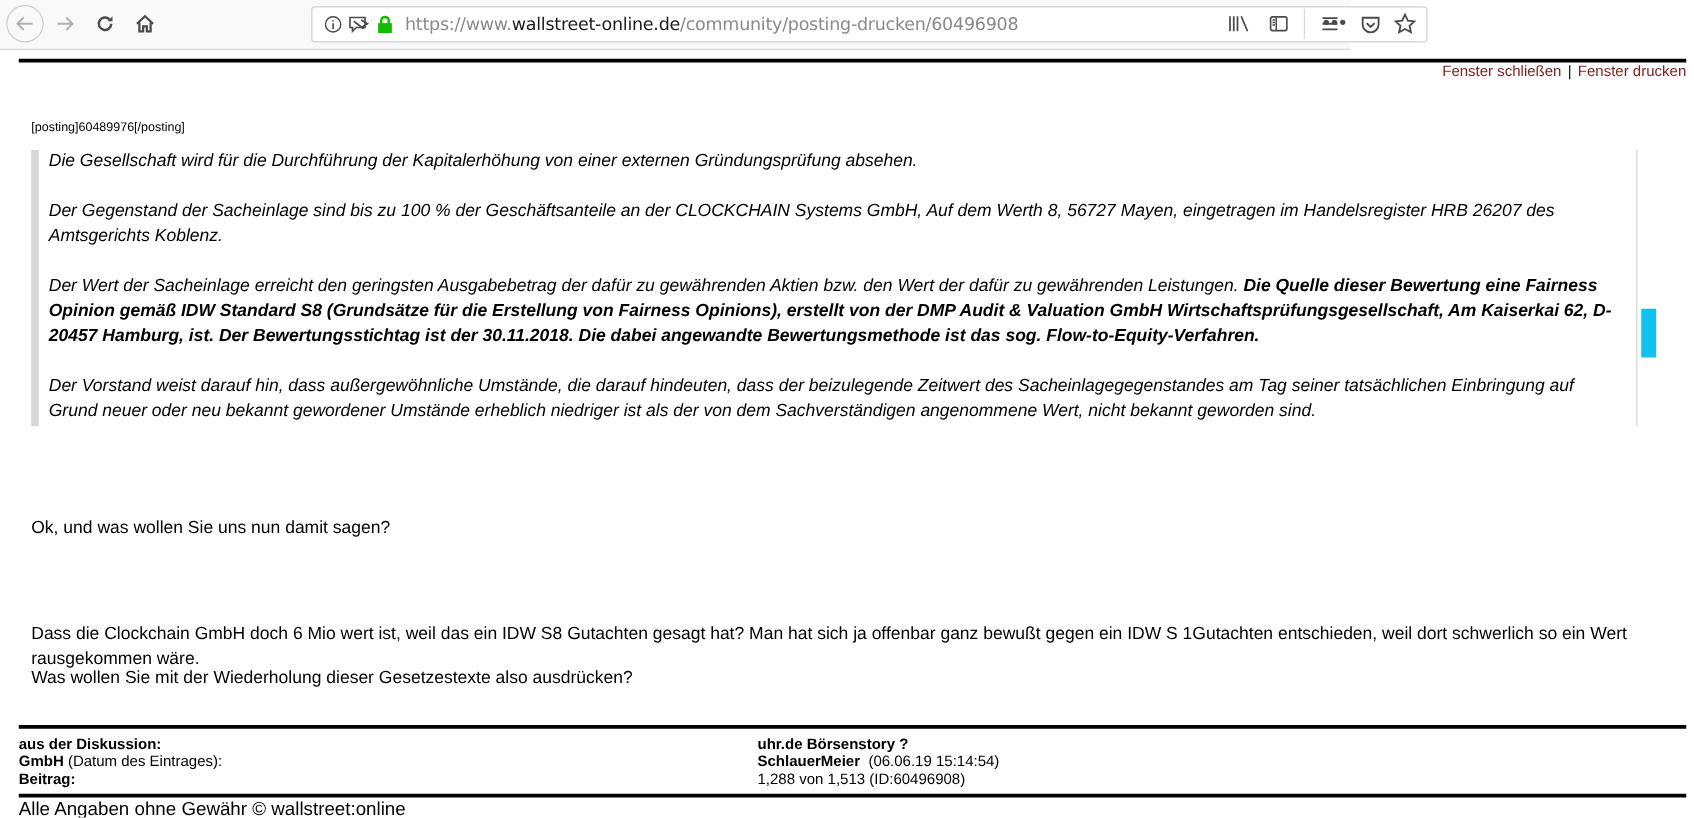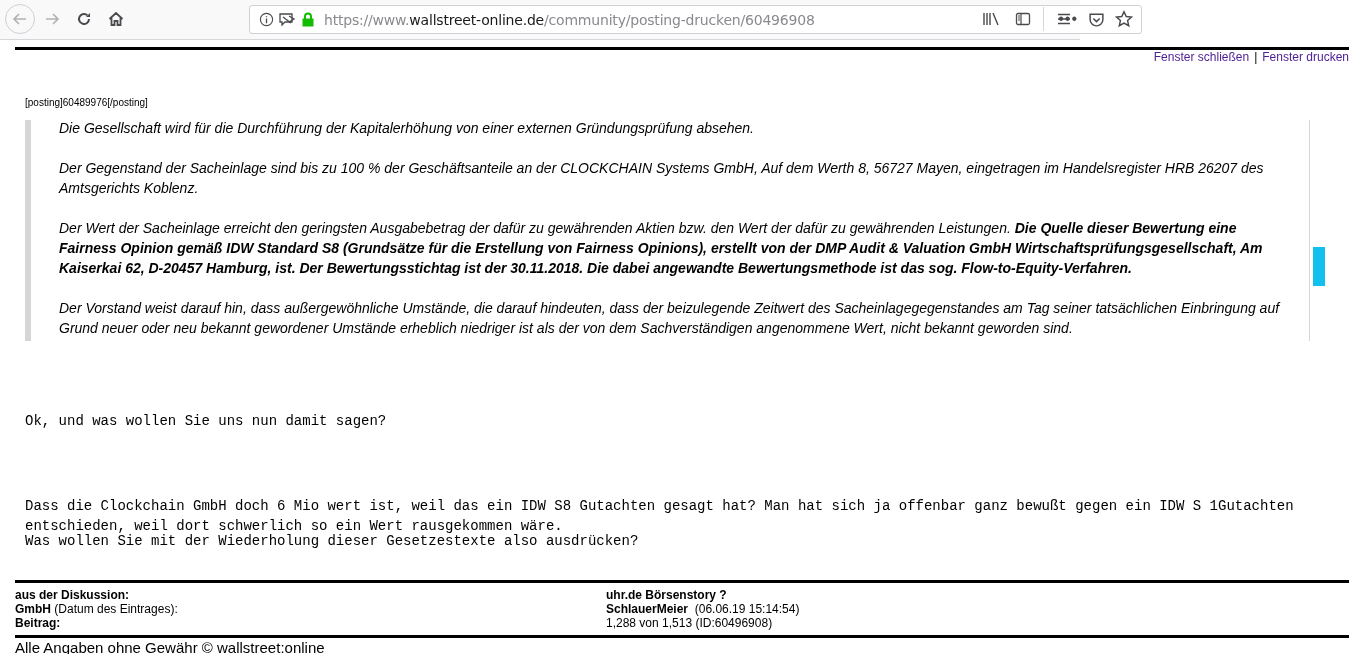--- a/index.html
+++ b/index.html
@@ -18,30 +18,30 @@
   .url-text { position: absolute; left: 74px; top: 6px; font-size: 15px; color: #8a8a8e; font-family: "DejaVu Sans", sans-serif; font-size: 14px; letter-spacing: -0.2px; white-space: nowrap; }
   .url-text .host { color: #1a1a1a; }
   .url-right { position: absolute; right: 8px; top: 4px; display: flex; gap: 10px; align-items: center; color: #4a4a4f; }
   .right-tools { position: absolute; right: 0; top: 5px; display: flex; align-items: center; color: #4a4a4f; }
   .tool-btn { width: 32px; height: 28px; display: flex; align-items: center; justify-content: center; }
   .sep-v { width: 1px; height: 24px; background: #d7d7db; margin: 0 4px; }
 
   
   .rule-top { position: absolute; left: 15px; top: 47px; width: 1334px; height: 3px; background: #000; }
   .top-links { position: absolute; right: 6px; top: 50px; font-size: 12px; color: #333; }
-  .top-links a { color: #4c1d95; text-decoration: none; }
+  .top-links a { color: #7f1d1d; text-decoration: none; }
   .top-links .pipe { color: #000; margin: 0 5px; }
 
   .posting-tag { position: absolute; left: 25px; top: 97px; font-size: 10px; }
   .quote { position: absolute; left: 25px; top: 120px; width: 1285px; height: 221px; border-left: 6px solid #d6d6d6; border-right: 1px solid #d6d6d6; padding: 0 14px 0 8px; font-style: italic; font-size: 14px; line-height: 20px; }
-  .quote p { margin-bottom: 20px; margin-left: 20px; }
+  .quote p { margin-bottom: 20px; }
   .quote p:first-child { margin-top: -2px; }
   .scroll-thumb { position: absolute; left: 1313px; top: 247px; width: 12px; height: 39px; background: #11c0ef; }
 
-  .reply { position: absolute; left: 25px; width: 1300px; font-size: 14px; line-height: 20px; font-family: Liberation Mono, monospace; }
+  .reply { position: absolute; left: 25px; width: 1300px; font-size: 14px; line-height: 20px; }
 
   .rule-mid { position: absolute; left: 15px; top: 580px; width: 1334px; height: 3px; background: #000; }
   .meta { position: absolute; top: 588px; font-size: 12px; line-height: 14px; }
   .meta-left { left: 15px; }
   .meta-right { left: 606px; }
   .rule-bot { position: absolute; left: 15px; top: 635px; width: 1334px; height: 3px; background: #000; }
   .footer { position: absolute; left: 15px; top: 639px; font-size: 15px; }
 </style>
 </head>
 <body>

